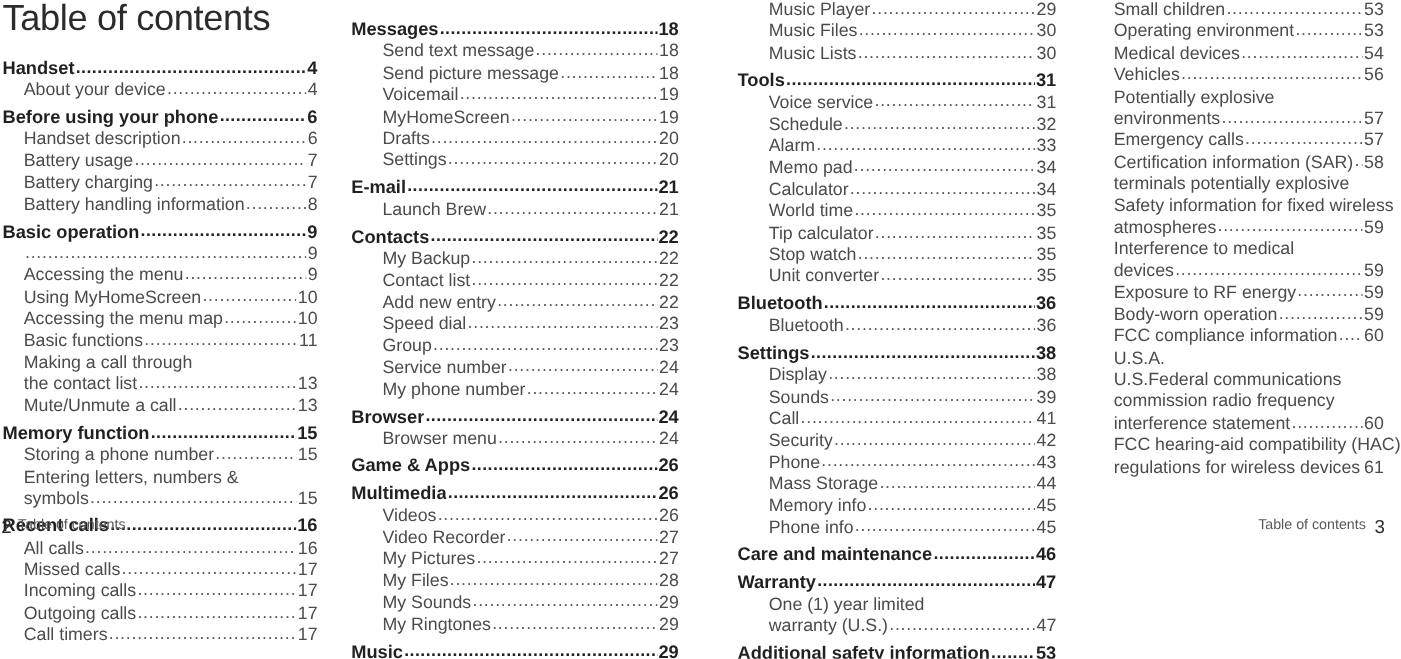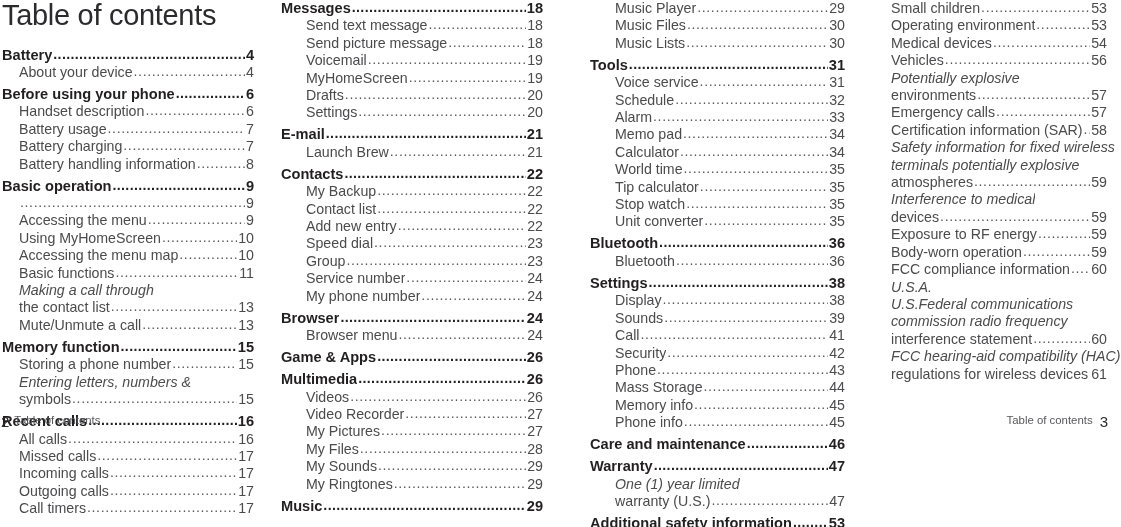--- a/index.html
+++ b/index.html
@@ -75,32 +75,32 @@
   }
 
   
   .entry.head {
     font-weight: bold;
     color: #221f20;
     font-size: 14.6px;
     margin-top: 4.6px;
   }
   .entry.head .dots { color: #221f20; font-weight: bold; letter-spacing: 0.35px; }
-  .entry.head.tight { margin-top: 0; }
+  .entry.head.tight { margin-top: 16px; }
 
   
   .entry.sub {
     font-weight: 400;
     color: #4b4b4d;
     padding-left: 17px;
   }
   .col-2 .entry.sub,
   .col-3 .entry.sub { padding-left: 25px; }
   .col-4 .entry.sub { padding-left: 0px; }
-  .entry.nodots .label { white-space: nowrap; font-style: italic; }
+  .entry.nodots .label { white-space: nowrap; }
 
   
   .entry.cont { }
 
   
   .footer {
     position: absolute;
     bottom: 2px;
     display: flex;
     align-items: baseline;
@@ -123,21 +123,21 @@
 </style>
 </head>
 <body>
 
 <div id="page">
 
   <div class="toc-title">Table of contents</div>
 
   <div class="col col-1">
       <div class="entry head">
-        <span class="label">Battery</span>
+        <span class="label">Handset</span>
         <span class="dots">..........................................................................................................</span>
         <span class="page">4</span>
       </div>
       <div class="entry sub">
         <span class="label">About your device</span>
         <span class="dots">..........................................................................................................</span>
         <span class="page">4</span>
       </div>
       <div class="entry head">
         <span class="label">Before using your phone</span>
@@ -575,24 +575,24 @@
         <span class="label">Emergency calls</span>
         <span class="dots">..........................................................................................................</span>
         <span class="page">57</span>
       </div>
       <div class="entry sub">
         <span class="label">Certification information (SAR)</span>
         <span class="dots">..........................................................................................................</span>
         <span class="page">58</span>
       </div>
       <div class="entry sub nodots cont">
+        <span class="label">terminals potentially explosive</span>
+      </div>
+      <div class="entry sub nodots cont">
         <span class="label">Safety information for fixed wireless</span>
-      </div>
-      <div class="entry sub nodots cont">
-        <span class="label">terminals potentially explosive</span>
       </div>
       <div class="entry sub">
         <span class="label">atmospheres</span>
         <span class="dots">..........................................................................................................</span>
         <span class="page">59</span>
       </div>
       <div class="entry sub nodots cont">
         <span class="label">Interference to medical</span>
       </div>
       <div class="entry sub">

